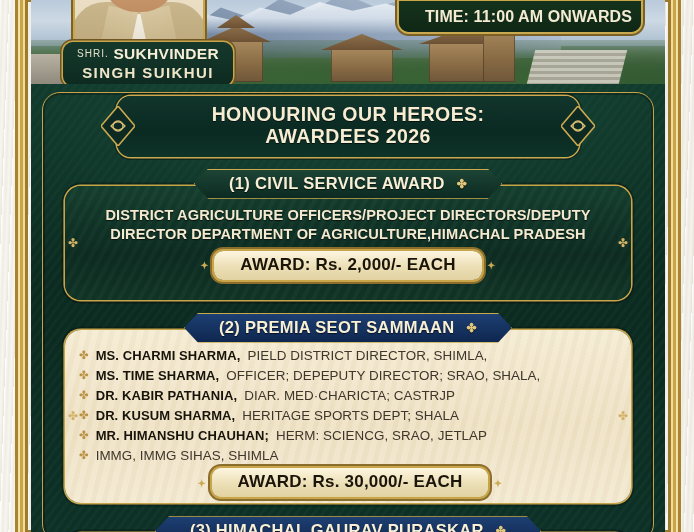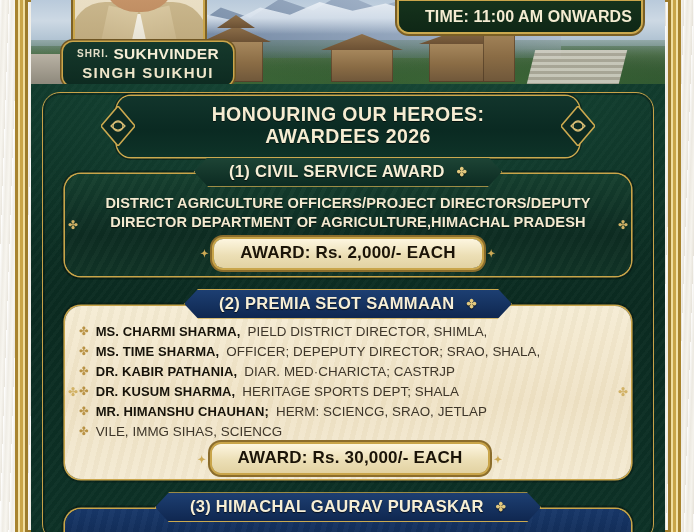--- a/index.html
+++ b/index.html
@@ -122,21 +122,21 @@
   .nameplate{
     position:absolute;left:32px;top:42px;width:154px;
     padding:4px 8px 5px;border-radius:10px;text-align:center;
     background:linear-gradient(180deg,#16392c,#0d2a20);
     box-shadow:0 0 0 1.5px #caa64b,0 0 0 3px #6e5523;
   }
   .nameplate .l1{
     color:#f6eed6;font-weight:700;letter-spacing:.3px;line-height:1.05;
     font-size:15.5px;white-space:nowrap;
   }
-  .nameplate .l1 .pre{font-size:10px;font-weight:700;letter-spacing:1px;vertical-align:2px;opacity:.92}
+  .nameplate .l1 .pre{font-size:10px;font-weight:400;letter-spacing:1px;vertical-align:2px;opacity:.92}
   .nameplate .l2{
     color:#efe6ca;font-weight:700;font-size:15px;letter-spacing:1.4px;
     margin-top:2px;white-space:nowrap;
   }
   
   .venuebox{
     position:absolute;right:24px;top:-34px;width:242px;
     border-radius:10px;overflow:hidden;
     background:#16391f;
     box-shadow:0 0 0 2px #cba94f,0 0 0 4px #7a5f26;
@@ -165,21 +165,21 @@
     box-sizing:border-box;
   }
   .bodyframe{
     position:absolute;left:11px;right:11px;top:8px;bottom:-10px;
     border:1.5px solid #c7a249;border-radius:18px;
     box-shadow:inset 0 0 0 2px rgba(0,0,0,.25);
     pointer-events:none;
   }
   
   .heroban{
-    position:relative;margin:12px auto 0;width:462px;
+    position:relative;margin:12px auto 12px;width:462px;
     border-radius:14px;text-align:center;padding:8px 0 9px;
     background:linear-gradient(180deg,#12352c,#0a2a22 55%,#0e3328);
     box-shadow:0 0 0 1.6px #cba94f, 0 0 0 3px rgba(0,0,0,.35);
   }
   .heroban .t1,.heroban .t2{
     color:#f6edd2;font-weight:700;letter-spacing:.4px;line-height:1.12;
     font-size:19.5px;white-space:nowrap;
     text-shadow:0 1px 0 rgba(0,0,0,.6);
   }
   .orn{
@@ -220,21 +220,21 @@
       repeating-linear-gradient(104deg,rgba(255,255,255,.02) 0 5px,rgba(0,0,0,.03) 5px 11px),
       linear-gradient(180deg,#18386a,#102a54 60%,#15325f);
     box-shadow:0 0 0 1.6px #c9a54a,0 0 0 3.4px rgba(0,0,0,.3);
   }
   .panel .sideorn{
     position:absolute;top:50%;transform:translateY(-50%);
     color:#d2b266;font-size:12px;
   }
   .panel .sideorn.l{left:3px}.panel .sideorn.r{right:3px}
 
-  .civilbody{padding:20px 16px 8px;text-align:center}
+  .civilbody{padding:20px 16px 20px;text-align:center}
   .civilbody .ln{
     color:#f4ead0;font-weight:700;font-size:14.6px;letter-spacing:.1px;
     line-height:1.34;white-space:nowrap;
     text-shadow:0 1px 1px rgba(0,0,0,.65);
   }
   
   .awardpill{
     position:relative;margin:6px auto 0;width:max-content;
     padding:4px 26px 5px;border-radius:9px;
     color:#1b1408;font-weight:700;font-size:17px;letter-spacing:.2px;
@@ -375,21 +375,21 @@
               <span class="nm">DR. KUSUM SHARMA,</span>
               <span class="ds">HERITAGE SPORTS DEPT; SHALA</span>
             </div>
             <div class="item">
               <span class="bullet">✤</span>
               <span class="nm">MR. HIMANSHU CHAUHAN;</span>
               <span class="ds">HERM: SCIENCG, SRAO, JETLAP</span>
             </div>
             <div class="item">
               <span class="bullet">✤</span>
-              <span class="ds">VILE, IMMG SIHAS, SCIENCG</span>
+              <span class="ds">IMMG, IMMG SIHAS, SHIMLA</span>
             </div>
             <div class="awardpill onlist">
               <span class="tick l">✦</span>
               <span>AWARD: Rs. 30,000/- EACH</span>
               <span class="tick r">✦</span>
             </div>
           </div>
         </div>
       </div>
 

